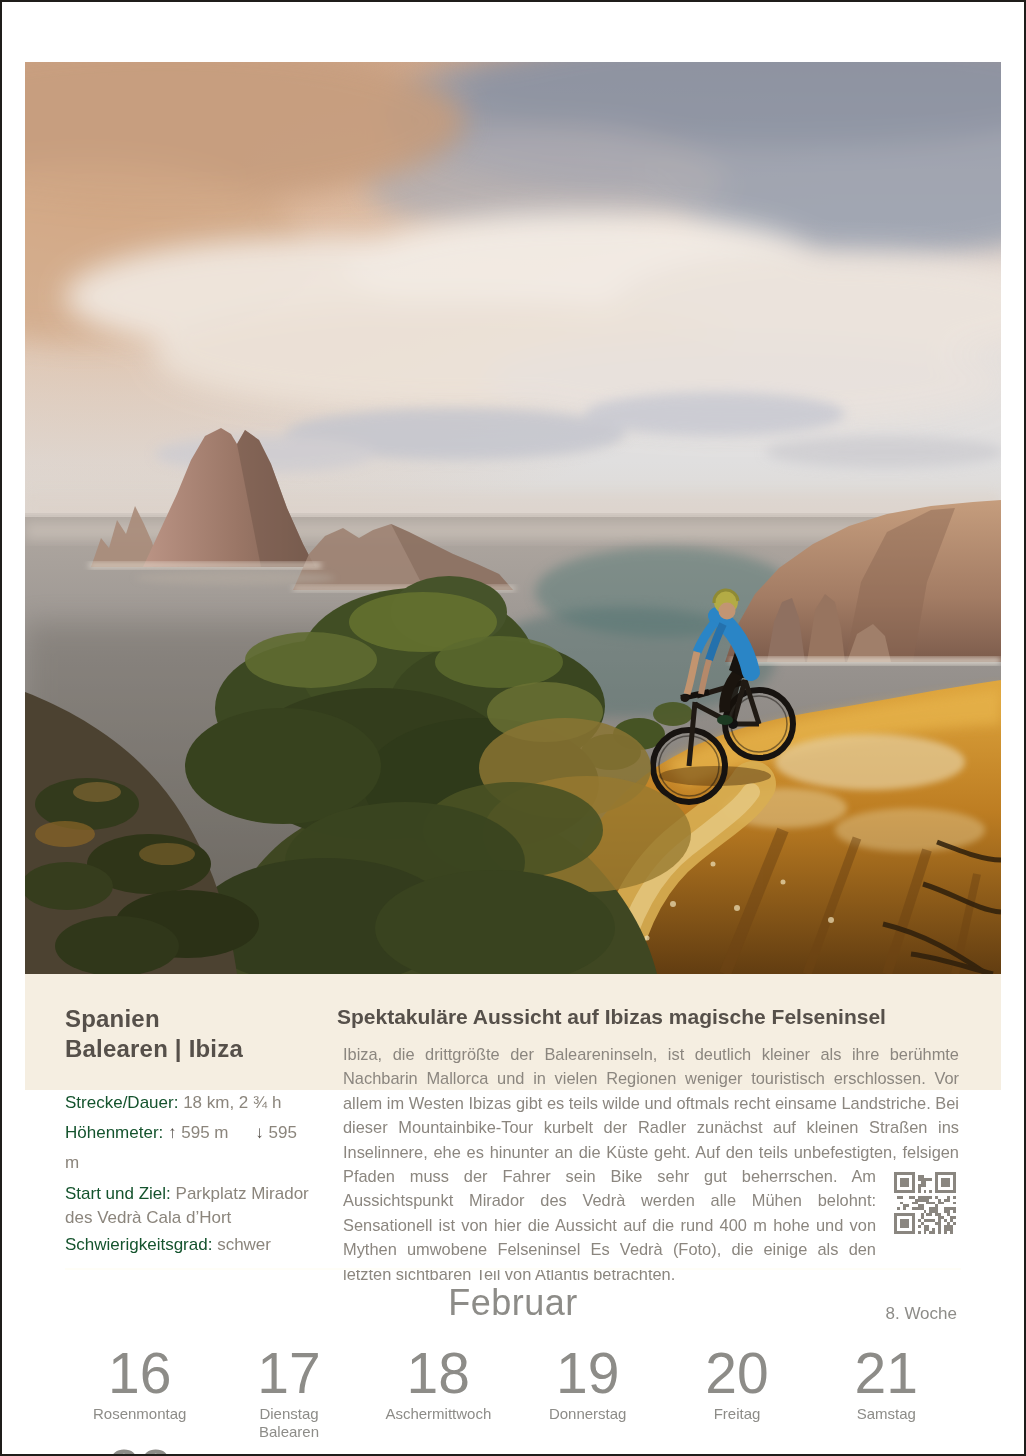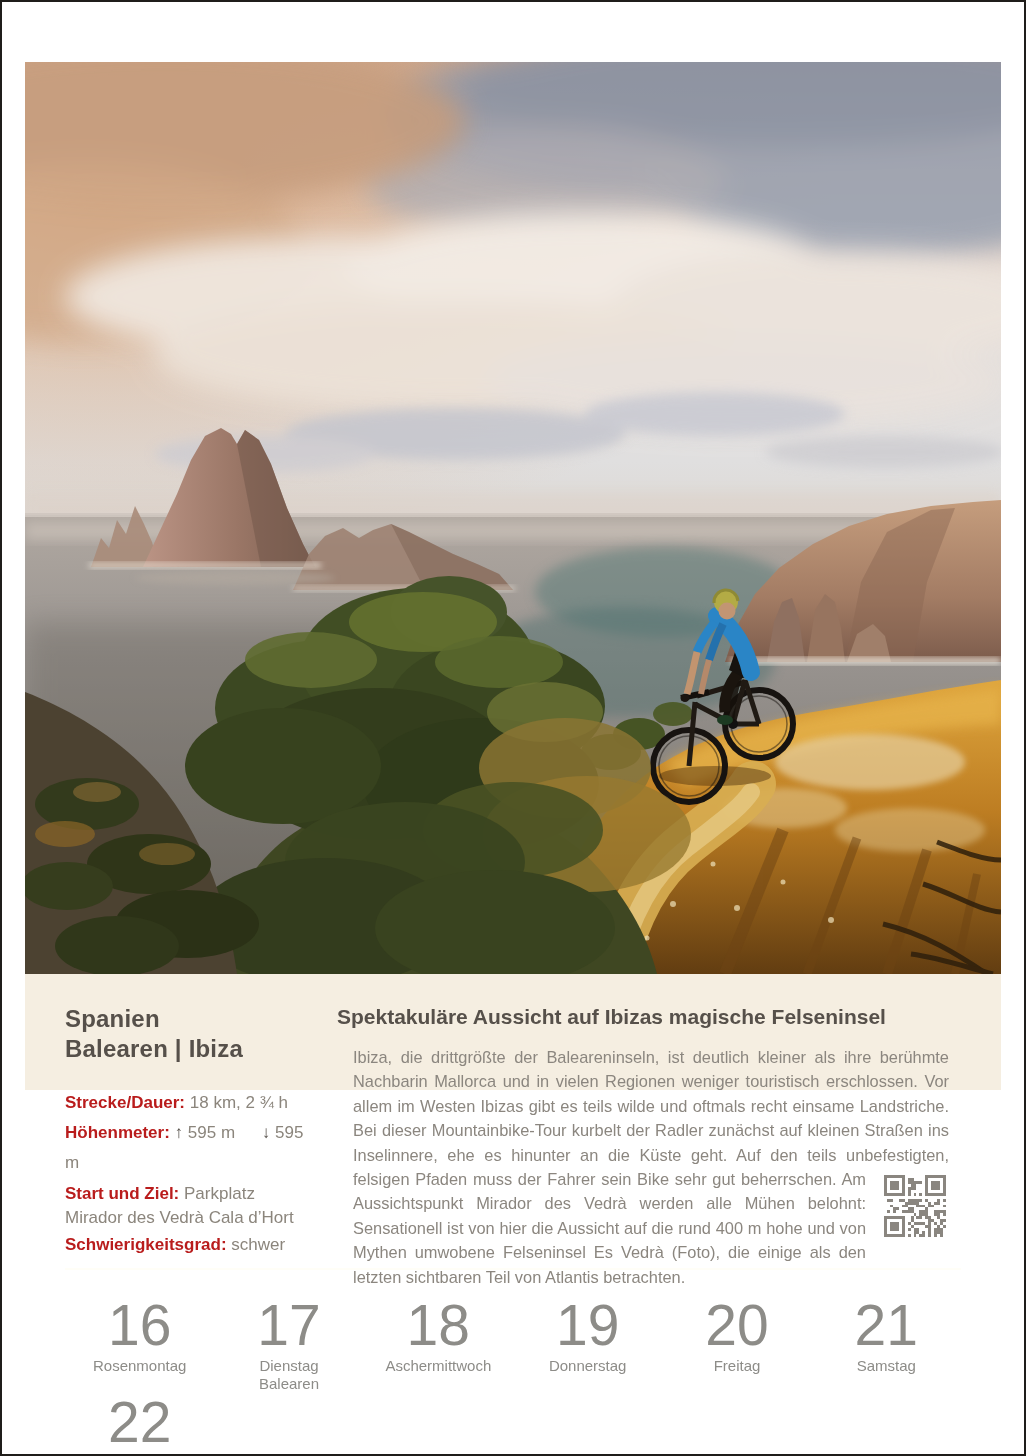--- a/index.html
+++ b/index.html
@@ -13,25 +13,25 @@
 
   
   .info{position:absolute;left:0;top:912px;width:976px;box-sizing:border-box;
         padding:30px 36px 0 40px;display:flex;}
   .info-left{width:272px;flex:none;padding-right:26px;box-sizing:border-box;}
   .info-right{flex:1;}
   .place{font-size:24px;line-height:30px;color:#56504a;font-weight:bold;margin:0;letter-spacing:.2px;}
   .specs{margin-top:24px;font-size:17px;color:#8b857c;}
   .spec-row{line-height:30px;}
   .spec-row.wrap{line-height:24px;margin-top:4px;}
-  .spec-label{font-weight:bold;color:#b91c1c;}
+  .spec-label{font-weight:normal;color:#14532d;}
   .spec-arrow{font-weight:bold;color:#56504a;}
   .spec-gap{display:inline-block;width:22px;}
   .article-title{font-size:21px;line-height:25px;color:#56504a;font-weight:bold;margin:0 0 13px;}
-  .article-body{font-size:16.4px;line-height:24.4px;color:#8b867f;text-align:justify;margin:16px;}
+  .article-body{font-size:16.4px;line-height:24.4px;color:#8b867f;text-align:justify;margin:6px;}
   .qr{float:right;width:62px;height:62px;background:#ffffff;padding:3px;margin:5px 0 4px 15px;}
   .qr svg{display:block;width:62px;height:62px;}
 
   
   .divider{position:absolute;left:40px;right:40px;top:1206px;height:2px;background:#fffef7;}
   .calendar{position:absolute;left:40px;right:40px;top:1218px;}
   .cal-head{position:relative;height:48px;}
   .cal-month{position:absolute;left:0;right:0;top:2px;text-align:center;
              font-size:36px;font-weight:normal;color:#8d8c88;margin:0;letter-spacing:.5px;}
   .cal-week{position:absolute;right:4px;bottom:4px;font-size:17px;color:#8d8c88;}
@@ -504,20 +504,24 @@
                 <rect x="15" y="20" width="1" height="1" fill="#8a8680"></rect>
                 <rect x="17" y="20" width="1" height="1" fill="#8a8680"></rect>
                 <rect x="19" y="20" width="1" height="1" fill="#8a8680"></rect>
               </svg>
             </span><span>Fahrer sein Bike sehr gut beherrschen. Am Aussichtspunkt Mirador des Vedrà werden alle Mühen belohnt: Sensationell ist von hier die Aussicht auf die rund 400 m hohe und von Mythen umwobene Felseninsel Es Vedrà (Foto), die einige als den letzten sichtbaren Teil von Atlantis betrachten.</span></p>
       </div>
     </div>
 
     <div class="divider"></div>
     <div class="calendar">
+      <div class="cal-head">
+        <h3 class="cal-month">Februar</h3>
+        <span class="cal-week">8. Woche</span>
+      </div>
       <div class="cal-days">
         <div class="day">
           <div class="day-num">16</div>
           <div class="day-label">Rosenmontag</div>
         </div>
         <div class="day">
           <div class="day-num">17</div>
           <div class="day-label">Dienstag</div>
           <div class="day-label" style="margin-top:0">Balearen</div>
         </div>

